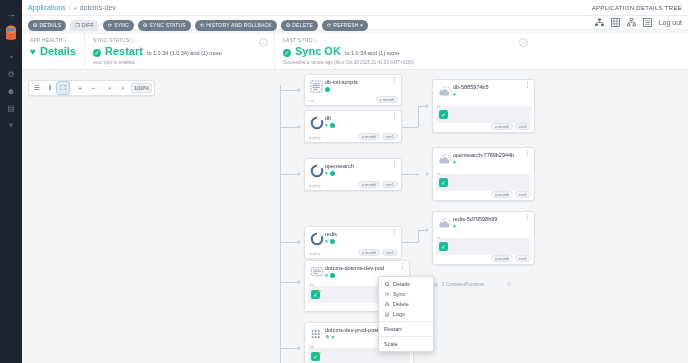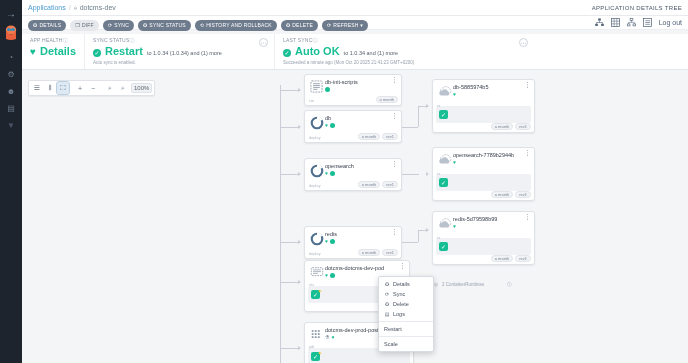--- a/index.html
+++ b/index.html
@@ -349,21 +349,21 @@
       <div class="st-note">Auto sync is enabled.</div>
       <div class="st-more">⋯</div>
     </div>
 
     <div class="st-col last">
       <div class="st-label">
         <span>LAST SYNC</span><span class="q">ⓘ</span>
       </div>
       <div class="st-main">
         <span class="chk">✓</span>
-        <span class="st-big ok">Auto OK</span>
+        <span class="st-big ok">Sync OK</span>
         <span class="st-sub">to 1.0.34 and (1) more</span>
       </div>
       <div class="st-note">Succeeded a minute ago (Mon Oct 20 2025 21:41:23 GMT+0200)</div>
       <div class="st-more">⋯</div>
     </div>
 
   </div>
 
   <div class="treebar">
     <div class="tbar-b">☰</div>

